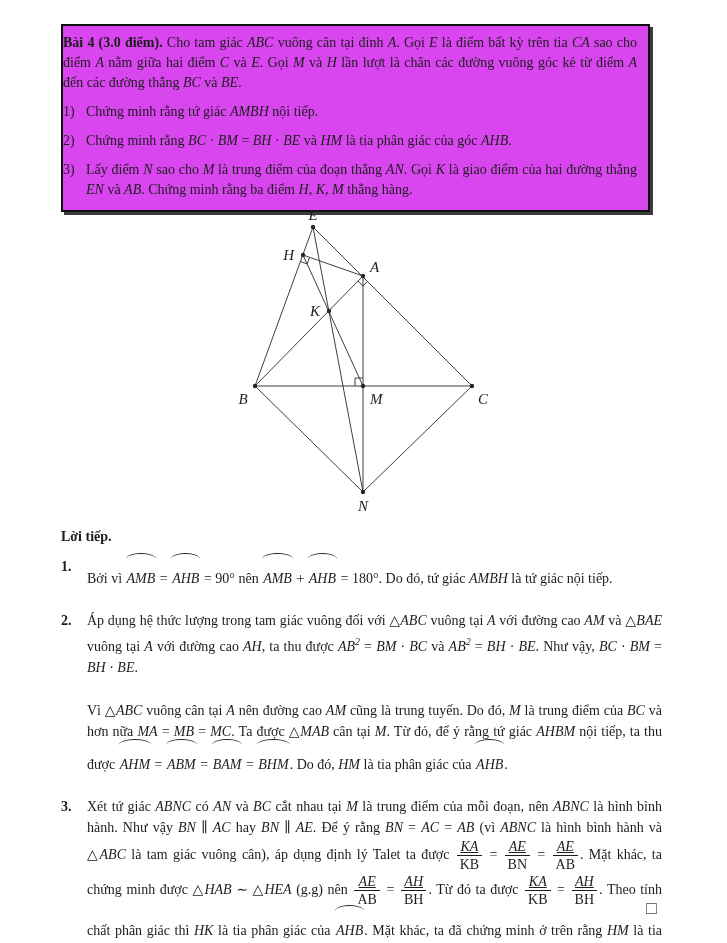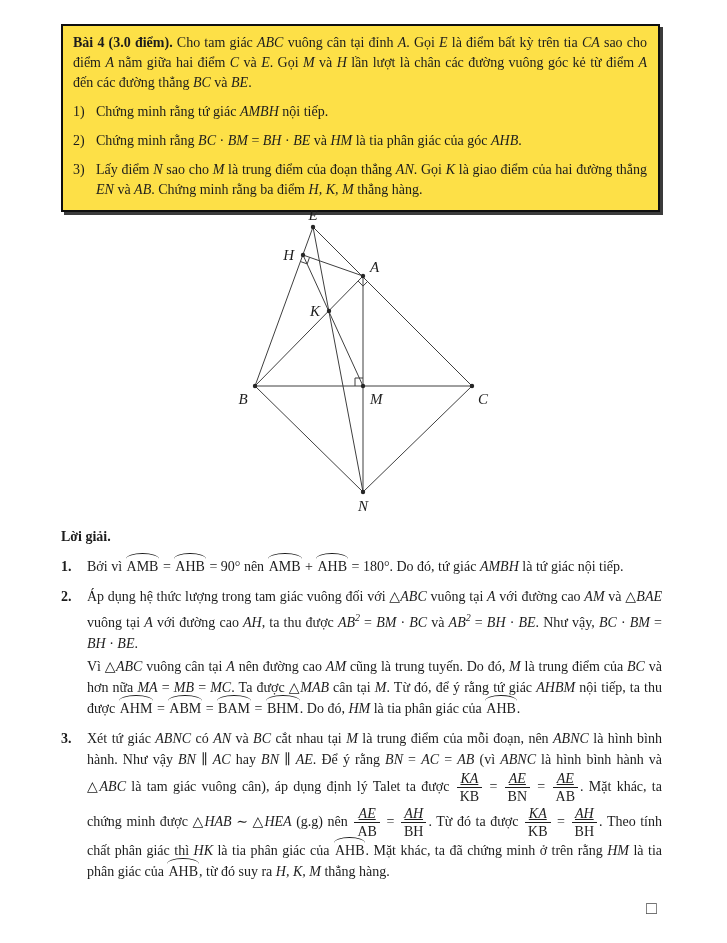--- a/index.html
+++ b/index.html
@@ -4,58 +4,58 @@
 <style>
   html,body{margin:0;padding:0;}
   body{
     width:727px;height:943px;position:relative;background:#ffffff;
     font-family:"Liberation Serif","DejaVu Serif",serif;
     font-size:14px;color:#1c1c1c;overflow:hidden;
   }
   .mi{font-style:italic;}
   b{font-weight:bold;}
   
-  .hat{position:relative;padding:0 1px;display:inline-block;}
+  .hat{position:relative;font-style:italic;padding:12px 1px;display:inline-block;}
   .hat::before{
     content:"";position:absolute;left:0;right:0;top:-3px;height:5px;
     border-top:1.3px solid #1c1c1c;
     border-radius:50% 50% 0 0 / 100% 100% 0 0;
   }
   
   .frac{display:inline-block;vertical-align:middle;text-align:center;line-height:1.08;margin:1px 2px;}
   .frac .num{display:block;padding:0 3px 1px;border-bottom:1.2px solid #1c1c1c;font-style:italic;text-decoration:underline;}
   .frac .den{display:block;padding:1px 3px 0;}
   sup{font-size:10px;}
 
   .problem-box{
     position:absolute;left:61px;top:24px;width:574px;
-    padding:7px 11px 9px 10px;
+    padding:7px 11px 9px 0;
     border:2px solid #0f0f0f;
     box-shadow:3px 3px 0 #3b3b3b;
-    line-height:20px;text-align:justify;background:#fde047;
+    line-height:20px;text-align:justify;background:#d946ef;
   }
   .problem-box p{margin:0 0 9px 0;}
   .pitem{display:flex;margin:0 0 9px 0;}
   .pitem:last-child{margin-bottom:1px;}
   .pitem .marker{width:23px;flex:0 0 23px;}
   .pitem .ptext{flex:1;text-align:justify;}
 
   .figure-wrap{position:absolute;left:230px;top:204px;width:270px;height:315px;}
   .fig-line{stroke:#3f3f3f;stroke-width:1;fill:none;}
   .fig-ra{stroke:#3f3f3f;stroke-width:1;fill:none;}
   .fig-dot{fill:#262626;}
   .fig-label{font-family:"Liberation Serif","DejaVu Serif",serif;font-style:italic;font-size:15px;fill:#1c1c1c;}
 
   .solution{position:absolute;left:61px;top:526px;width:601px;line-height:21px;}
   .sol-heading{font-weight:bold;margin:0 0 4px 0;}
   .sol-item{display:flex;margin-top:9px;}
   .sol-item .marker{width:26px;flex:0 0 26px;font-weight:bold;}
   .sol-body{flex:1;}
   .sol-body p{margin:0;text-align:justify;}
-  .sol-body p + p{margin-top:2px;}
+  .sol-body p + p{margin-top:22px;}
 
   .qed{position:absolute;left:646px;top:899px;font-size:18px;color:#4a4a4a;line-height:18px;}
 </style>
 </head>
 <body>
 
 <div class="problem-box">
   <p><b>Bài 4 (3.0 điểm).</b><span> Cho tam giác <span class="mi">ABC</span> vuông cân tại đỉnh <span class="mi">A</span>. Gọi <span class="mi">E</span> là điểm bất kỳ trên tia <span class="mi">CA</span> sao cho điểm <span class="mi">A</span> nằm giữa hai điểm <span class="mi">C</span> và <span class="mi">E</span>. Gọi <span class="mi">M</span> và <span class="mi">H</span> lần lượt là chân các đường vuông góc kẻ từ điểm <span class="mi">A</span> đến các đường thẳng <span class="mi">BC</span> và <span class="mi">BE</span>.</span></p>
   <div class="pitem">
     <span class="marker">1)</span>
@@ -99,21 +99,21 @@
       <circle cx="133" cy="182" r="2.2" class="fig-dot"></circle>
       <text x="140" y="200" text-anchor="start" class="fig-label">M</text>
       <circle cx="242" cy="182" r="2.2" class="fig-dot"></circle>
       <text x="248" y="200" text-anchor="start" class="fig-label">C</text>
       <circle cx="133" cy="288" r="2.2" class="fig-dot"></circle>
       <text x="133" y="307" text-anchor="middle" class="fig-label">N</text>
     </svg>
 </div>
 
 <div class="solution">
-  <p class="sol-heading">Lời giải.</p>
+  <p class="sol-heading">Lời tiếp.</p>
 
   <div class="sol-item">
     <span class="marker">1.</span>
     <div class="sol-body">
       <p>Bởi vì <span class="hat">AMB</span> = <span class="hat">AHB</span> = 90° nên <span class="hat">AMB</span> + <span class="hat">AHB</span> = 180°. Do đó, tứ giác <span class="mi">AMBH</span> là tứ giác nội tiếp.</p>
     </div>
   </div>
 
   <div class="sol-item">
     <span class="marker">2.</span>

